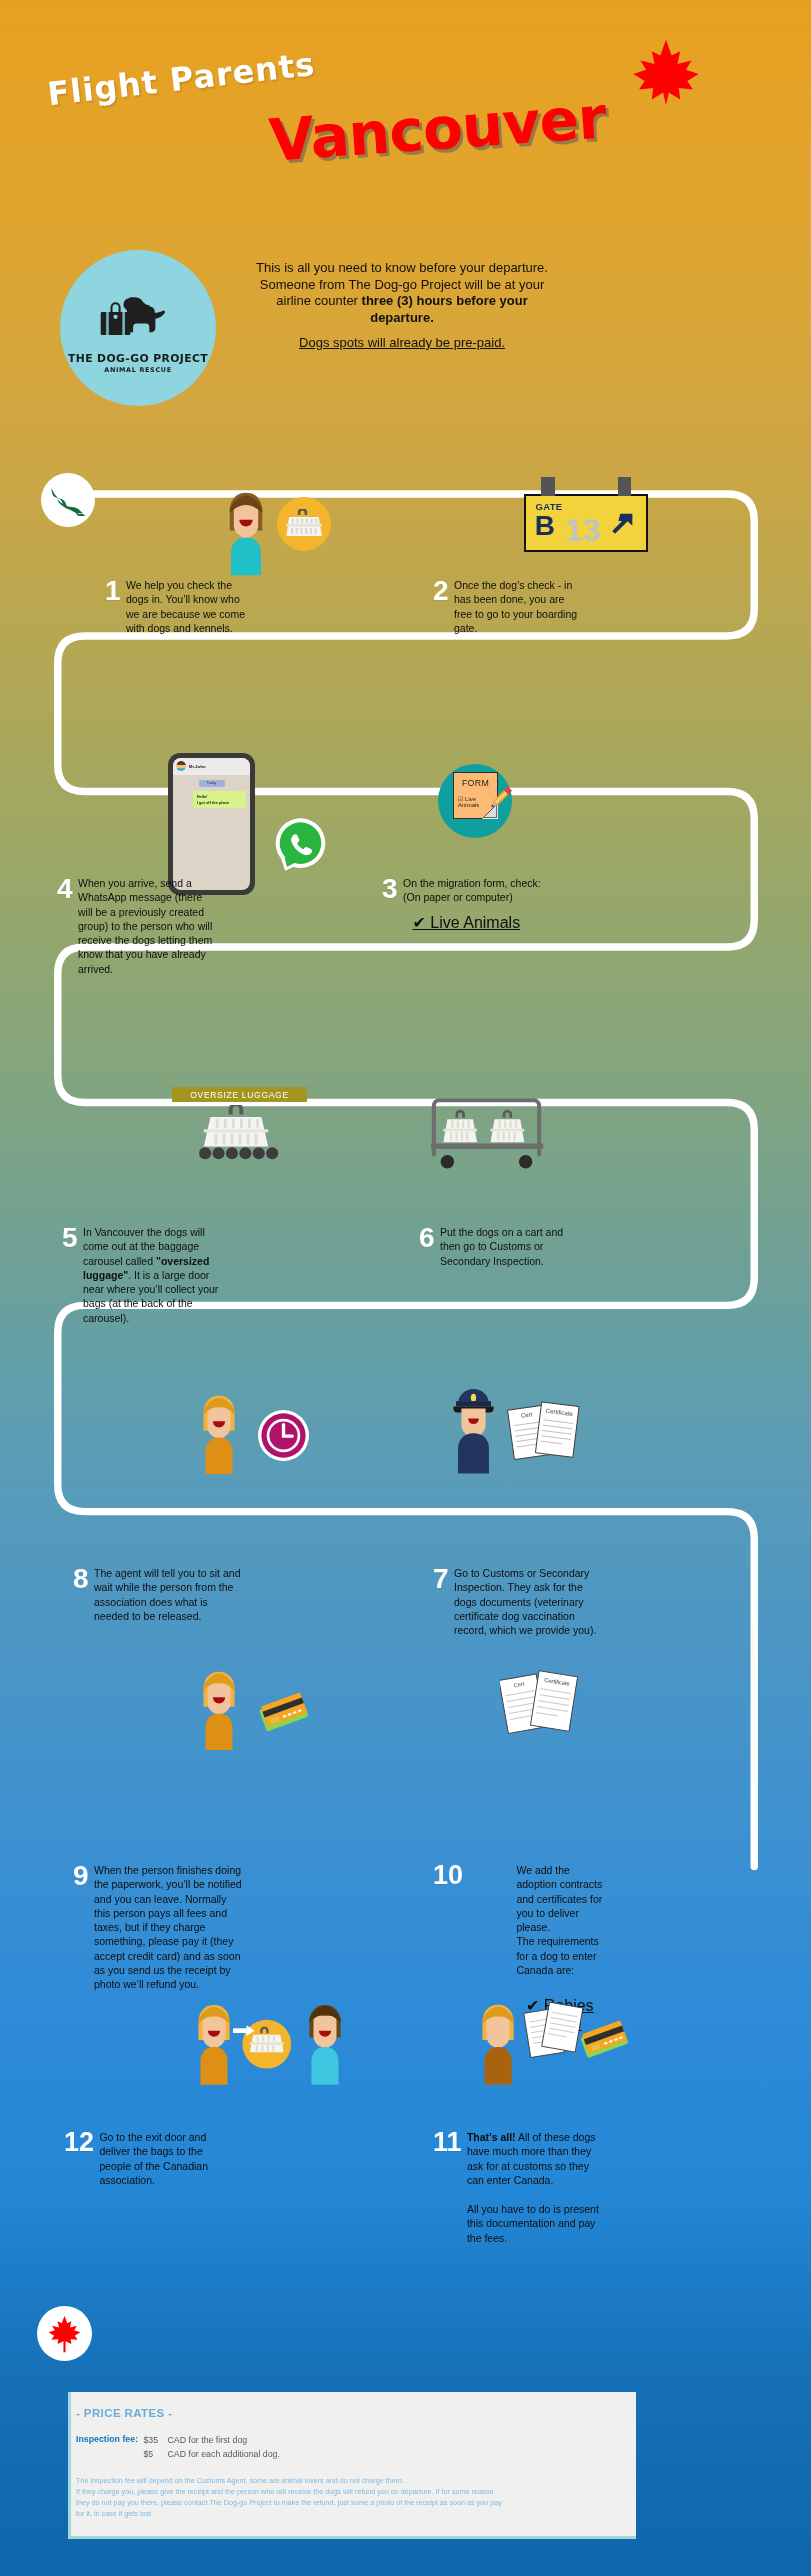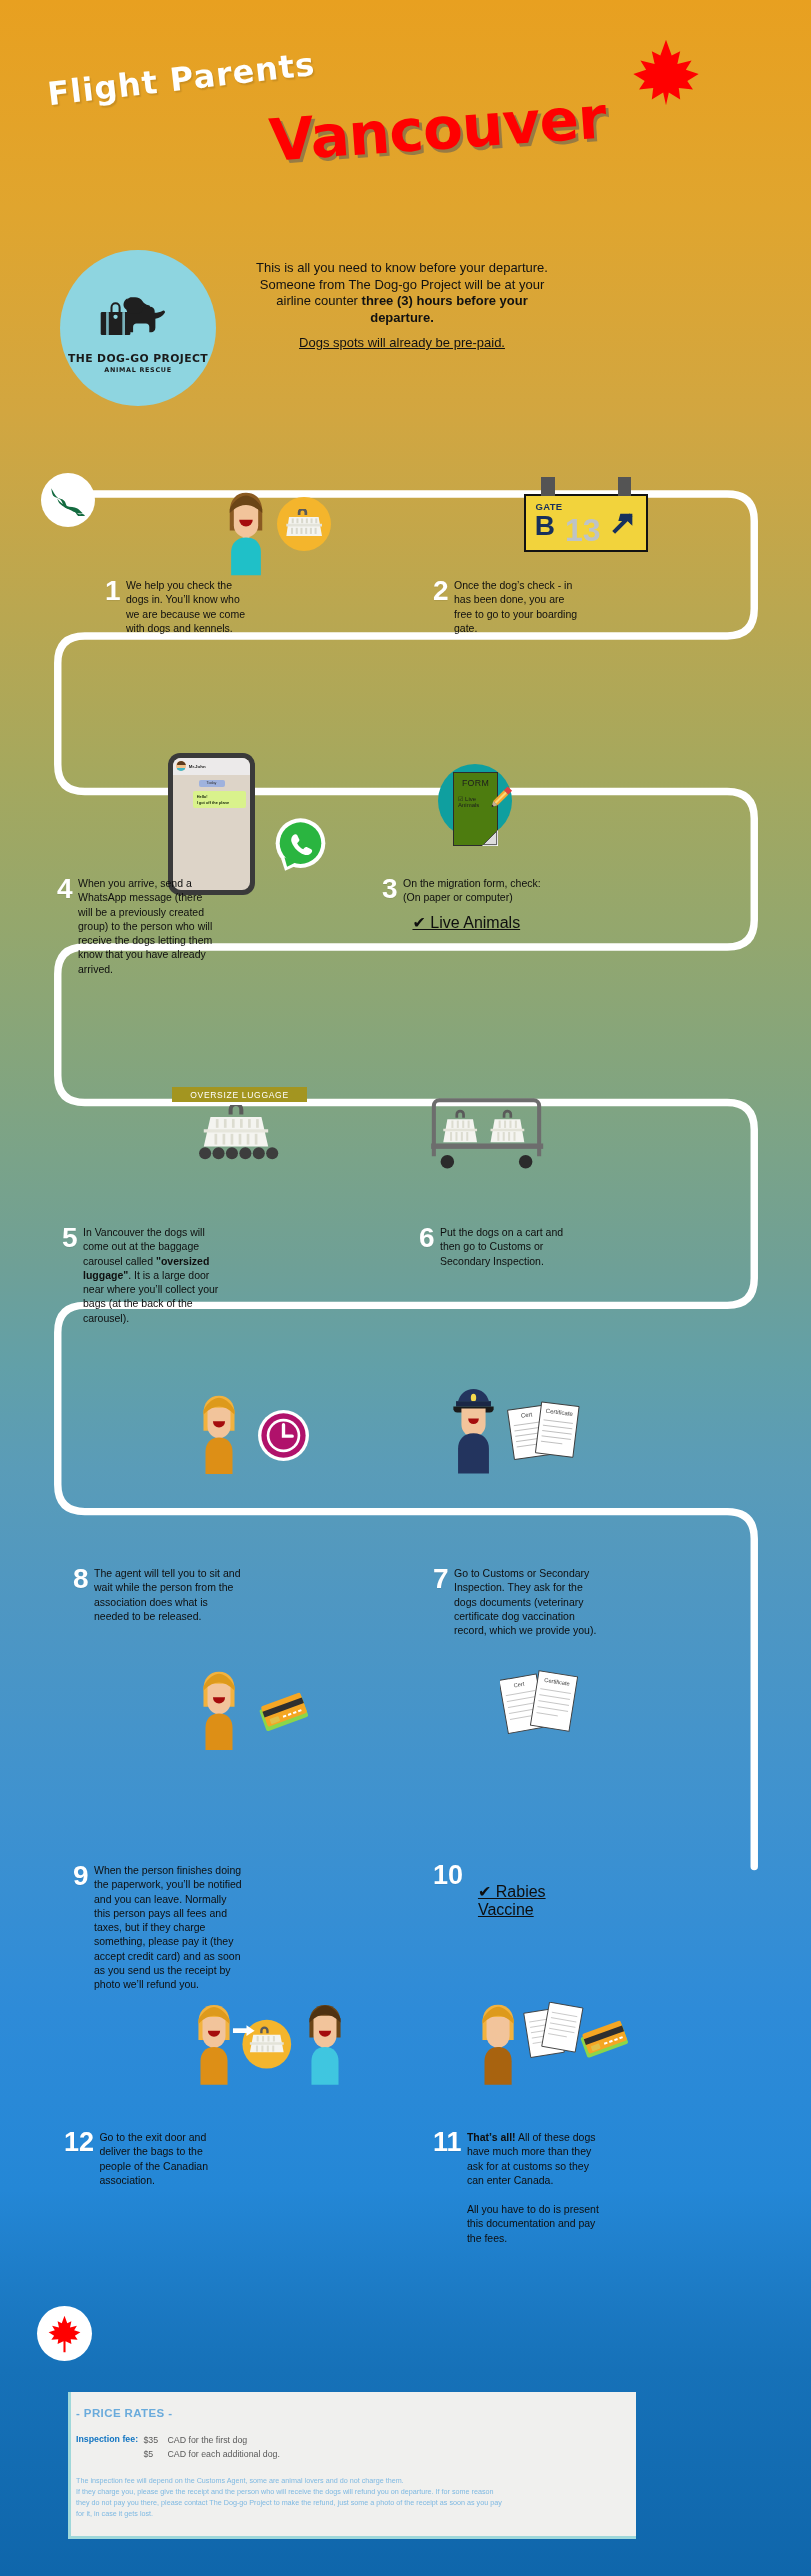--- a/index.html
+++ b/index.html
@@ -203,21 +203,21 @@
     font-family: "Liberation Sans", sans-serif;
   }
 
   
   .form-circle {
     width: 74px; height: 74px; border-radius: 50%;
     background: #0f9f9f; position: relative;
   }
   .form-paper {
     position: absolute; left: 15px; top: 8px;
-    width: 45px; height: 74px; background: #4d7c0f;
+    width: 45px; height: 47px; background: #fdba74;
     border: 1.1px solid #2c2c2c;
   }
   .form-title {
     text-align: center; margin-top: 5.4px;
     font-size: 8.8px; color: #1d1d1d; letter-spacing: 0.3px;
     font-family: "Liberation Sans", sans-serif;
   }
   .form-check {
     margin: 6.8px 0 0 4px; font-size: 6px; color: #1d1d1d;
     font-family: "Liberation Sans", sans-serif;
@@ -665,23 +665,25 @@
           <line x1="56" y1="66" x2="88" y2="66"></line>
         </g>
       </g>
     </svg>
   </div>
 
   <div class="step" style="left:73px; top:1863px; width:169px;">
     <div class="num">9</div>
     <div class="body">When the person finishes doing the paperwork, you’ll be notified and you can leave. Normally this person pays all fees and taxes, but if they charge something, please pay it (they accept credit card) and as soon as you send us the receipt by photo we’ll refund you.</div>
   </div>
-  <div class="step" style="left:433px; top:1863px; width:172px;">
+  <div class="step" style="left:433px; top:1863px; width:172px;gap:48px;">
     <div class="num wide">10</div>
     <div>
+      <div class="body" style="white-space:pre-line;">We add the adoption contracts and certificates for you to deliver please.
+The requirements for a dog to enter Canada are:</div>
       <div class="check-line" style="margin-top:19px;">✔ Rabies Vaccine</div>
     </div>
   </div>
 
   <div class="illu" style="left:191px; top:2002px;">
     <svg width="157" height="83" viewBox="0 0 232 122" aria-hidden="true">
 
       <g>
         <path fill="#f2b23e" d="M34 4 C19 4 11 15 11 30 v26 h46 V30 C57 15 49 4 34 4 Z"></path>
         <path fill="#f2c49b" d="M17 22 h34 v28 a17 17 0 0 1 -34 0 Z"></path>

